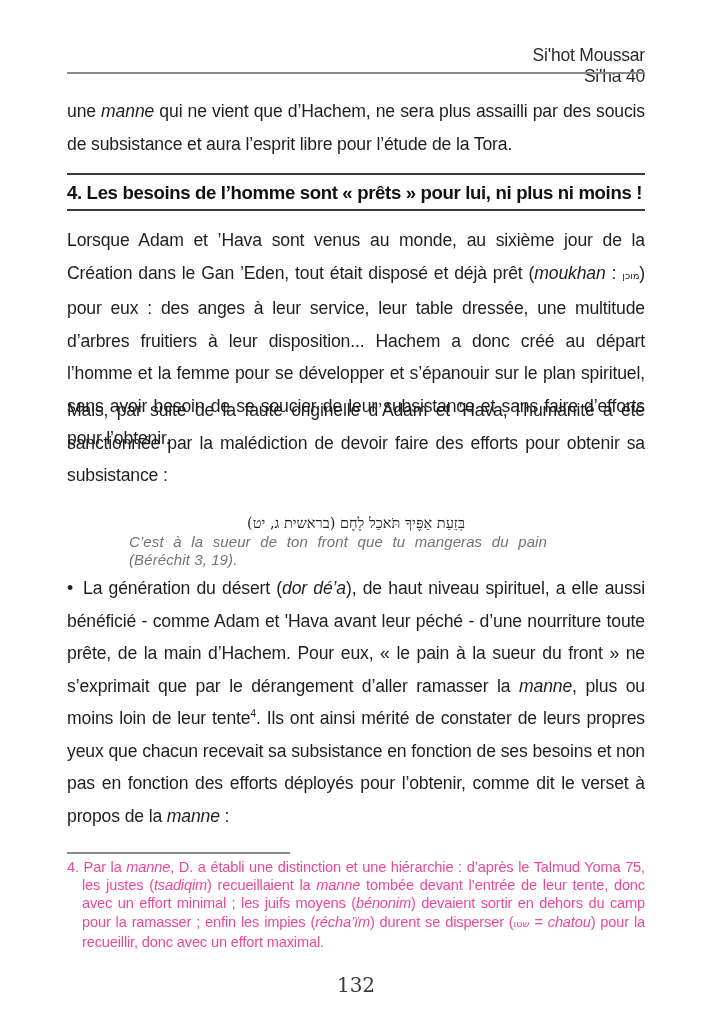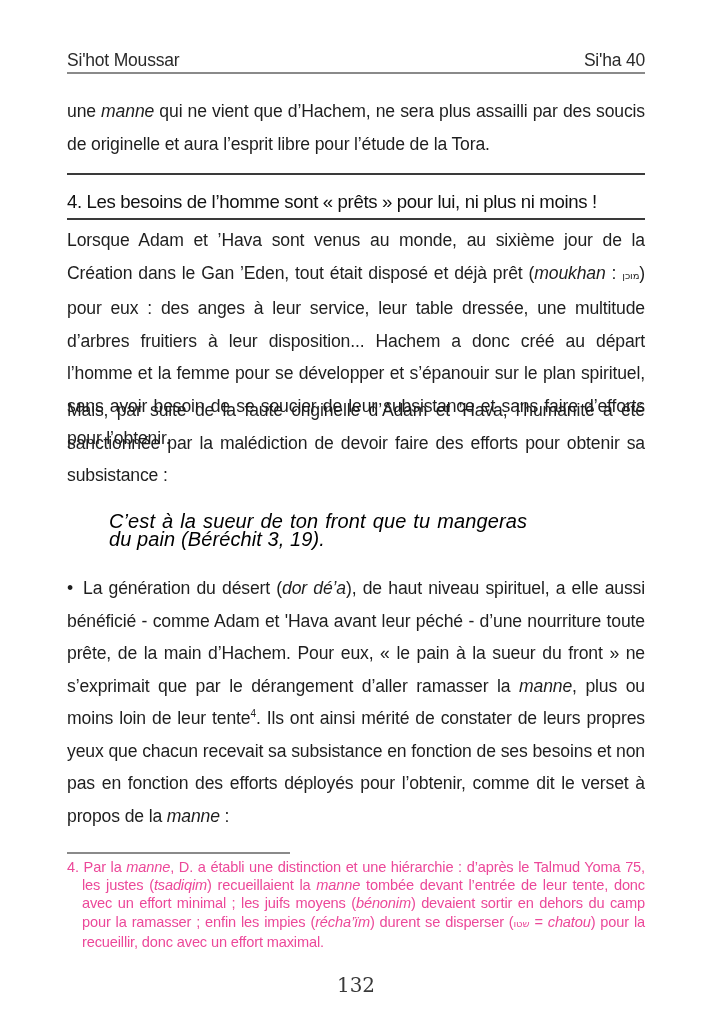--- a/index.html
+++ b/index.html
@@ -21,20 +21,21 @@
       top: 45px;
       left: 0;
       width: 578px;
       height: 26px;
       display: flex;
       justify-content: space-between;
       align-items: flex-end;
       font-size: 17.5px;
       color: #2a2a2a;
       letter-spacing: -0.2px;
+      flex-direction: column;
     }
     .header-rule {
       position: absolute;
       top: 72px;
       left: 0;
       width: 578px;
       height: 2px;
       background: #8a8a8a;
     }
     .body-text {
@@ -57,24 +58,24 @@
       width: 578px;
     }
     .rule-top {
       height: 2px;
       background: #3a3a3a;
       width: 578px;
     }
     .section-title {
       font-size: 18.6px;
       line-height: 29px;
-      font-weight: normal;
+      font-weight: bold;
       color: #111;
       letter-spacing: -0.35px;
-      padding-top: 12px;
+      padding-top: 3px;
       padding-bottom: 0px;
       white-space: nowrap;
     }
     .rule-bottom {
       height: 1.5px;
       background: #3a3a3a;
       width: 578px;
       margin-top: 2px;
     }
     .para1 { top: 224px; }
@@ -87,27 +88,27 @@
     }
     .verse-hebrew {
       text-align: center;
       font-family: "DejaVu Serif", serif;
       font-size: 14.5px;
       line-height: 20px;
       direction: rtl;
       color: #1e1e1e;
     }
     .verse-translation {
-      margin-left: 42px;
+      margin-left: 62px;
       width: 418px;
       font-style: italic;
-      font-size: 20px;
+      font-size: 15px;
       line-height: 17.5px;
       text-align: justify;
-      color: #000000;
+      color: #737373;
       letter-spacing: 0.1px;
     }
     .para3 { top: 572px; }
     .bullet { display: inline-block; width: 16px; }
     .footnote-rule {
       position: absolute;
       top: 852px;
       left: 0;
       width: 223px;
       height: 1.5px;
@@ -144,33 +145,34 @@
 <body>
 
 <div class="page">
 
   <div class="running-header">
     <span>Si'hot Moussar</span>
     <span>Si'ha 40</span>
   </div>
   <div class="header-rule"></div>
 
-  <p class="block body-text intro"><span>une </span><em>manne</em><span> qui ne vient que d’Hachem, ne sera plus assailli par des soucis de originelle et aura l’esprit libre pour l’étude de la Tora.</span></p>
+  <p class="block body-text intro"><span>une </span><em>manne</em><span> qui ne vient que d’Hachem, ne sera plus assailli par des soucis de subsistance et aura l’esprit libre pour l’étude de la Tora.</span></p>
 
   <div class="section-title-wrap">
     <div class="rule-top"></div>
     <h2 class="section-title">4. Les besoins de l’homme sont « prêts » pour lui, ni plus ni moins !</h2>
     <div class="rule-bottom"></div>
   </div>
 
   <p class="block body-text para1"><span>Lorsque Adam et ’Hava sont venus au monde, au sixième jour de la Création dans le Gan ’Eden, tout était disposé et déjà prêt (</span><em>moukhan</em><span> : </span><span class="heb-inline" dir="rtl">מוכן</span><span>) pour eux : des anges à leur service, leur table dressée, une multitude d’arbres fruitiers à leur disposition... Hachem a donc créé au départ l’homme et la femme pour se développer et s’épanouir sur le plan spirituel, sans avoir besoin de se soucier de leur subsistance et sans faire d’efforts pour l’obtenir.</span></p>
 
   <p class="block body-text para2">Mais, par suite de la faute originelle d’Adam et ’Hava, l’humanité a été sanctionnée par la malédiction de devoir faire des efforts pour obtenir sa subsistance :</p>
 
   <div class="verse">
+    <div class="verse-hebrew">בְּזֵעַת אַפֶּיךָ תֹּאכַל לֶחֶם (בראשית ג, יט)</div>
     <div class="verse-translation">C’est à la sueur de ton front que tu mangeras du pain (Béréchit 3, 19).</div>
   </div>
 
   <p class="block body-text para3"><span class="bullet">•</span><span>La génération du désert (</span><em>dor dé’a</em><span>), de haut niveau spirituel, a elle aussi bénéficié - comme Adam et 'Hava avant leur péché - d’une nourriture toute prête, de la main d’Hachem. Pour eux, « le pain à la sueur du front » ne s’exprimait que par le dérangement d’aller ramasser la </span><em>manne</em><span>, plus ou moins loin de leur tente</span><sup>4</sup><span>. Ils ont ainsi mérité de constater de leurs propres yeux que chacun recevait sa subsistance en fonction de ses besoins et non pas en fonction des efforts déployés pour l’obtenir, comme dit le verset à propos de la </span><em>manne</em><span> :</span></p>
 
   <div class="footnote-rule"></div>
 
   <p class="footnote"><span>4. </span><span>Par la </span><em>manne</em><span>, D. a établi une distinction et une hiérarchie : d’après le Talmud Yoma 75, les justes (</span><em>tsadiqim</em><span>) recueillaient la </span><em>manne</em><span> tombée devant l’entrée de leur tente, donc avec un effort minimal ; les juifs moyens (</span><em>bénonim</em><span>) devaient sortir en dehors du camp pour la ramasser ; enfin les impies (</span><em>récha’ïm</em><span>) durent se disperser (</span><span class="heb-inline" dir="rtl">שטו</span><span> = </span><em>chatou</em><span>) pour la recueillir, donc avec un effort maximal.</span></p>
 
   <div class="folio">132</div>

